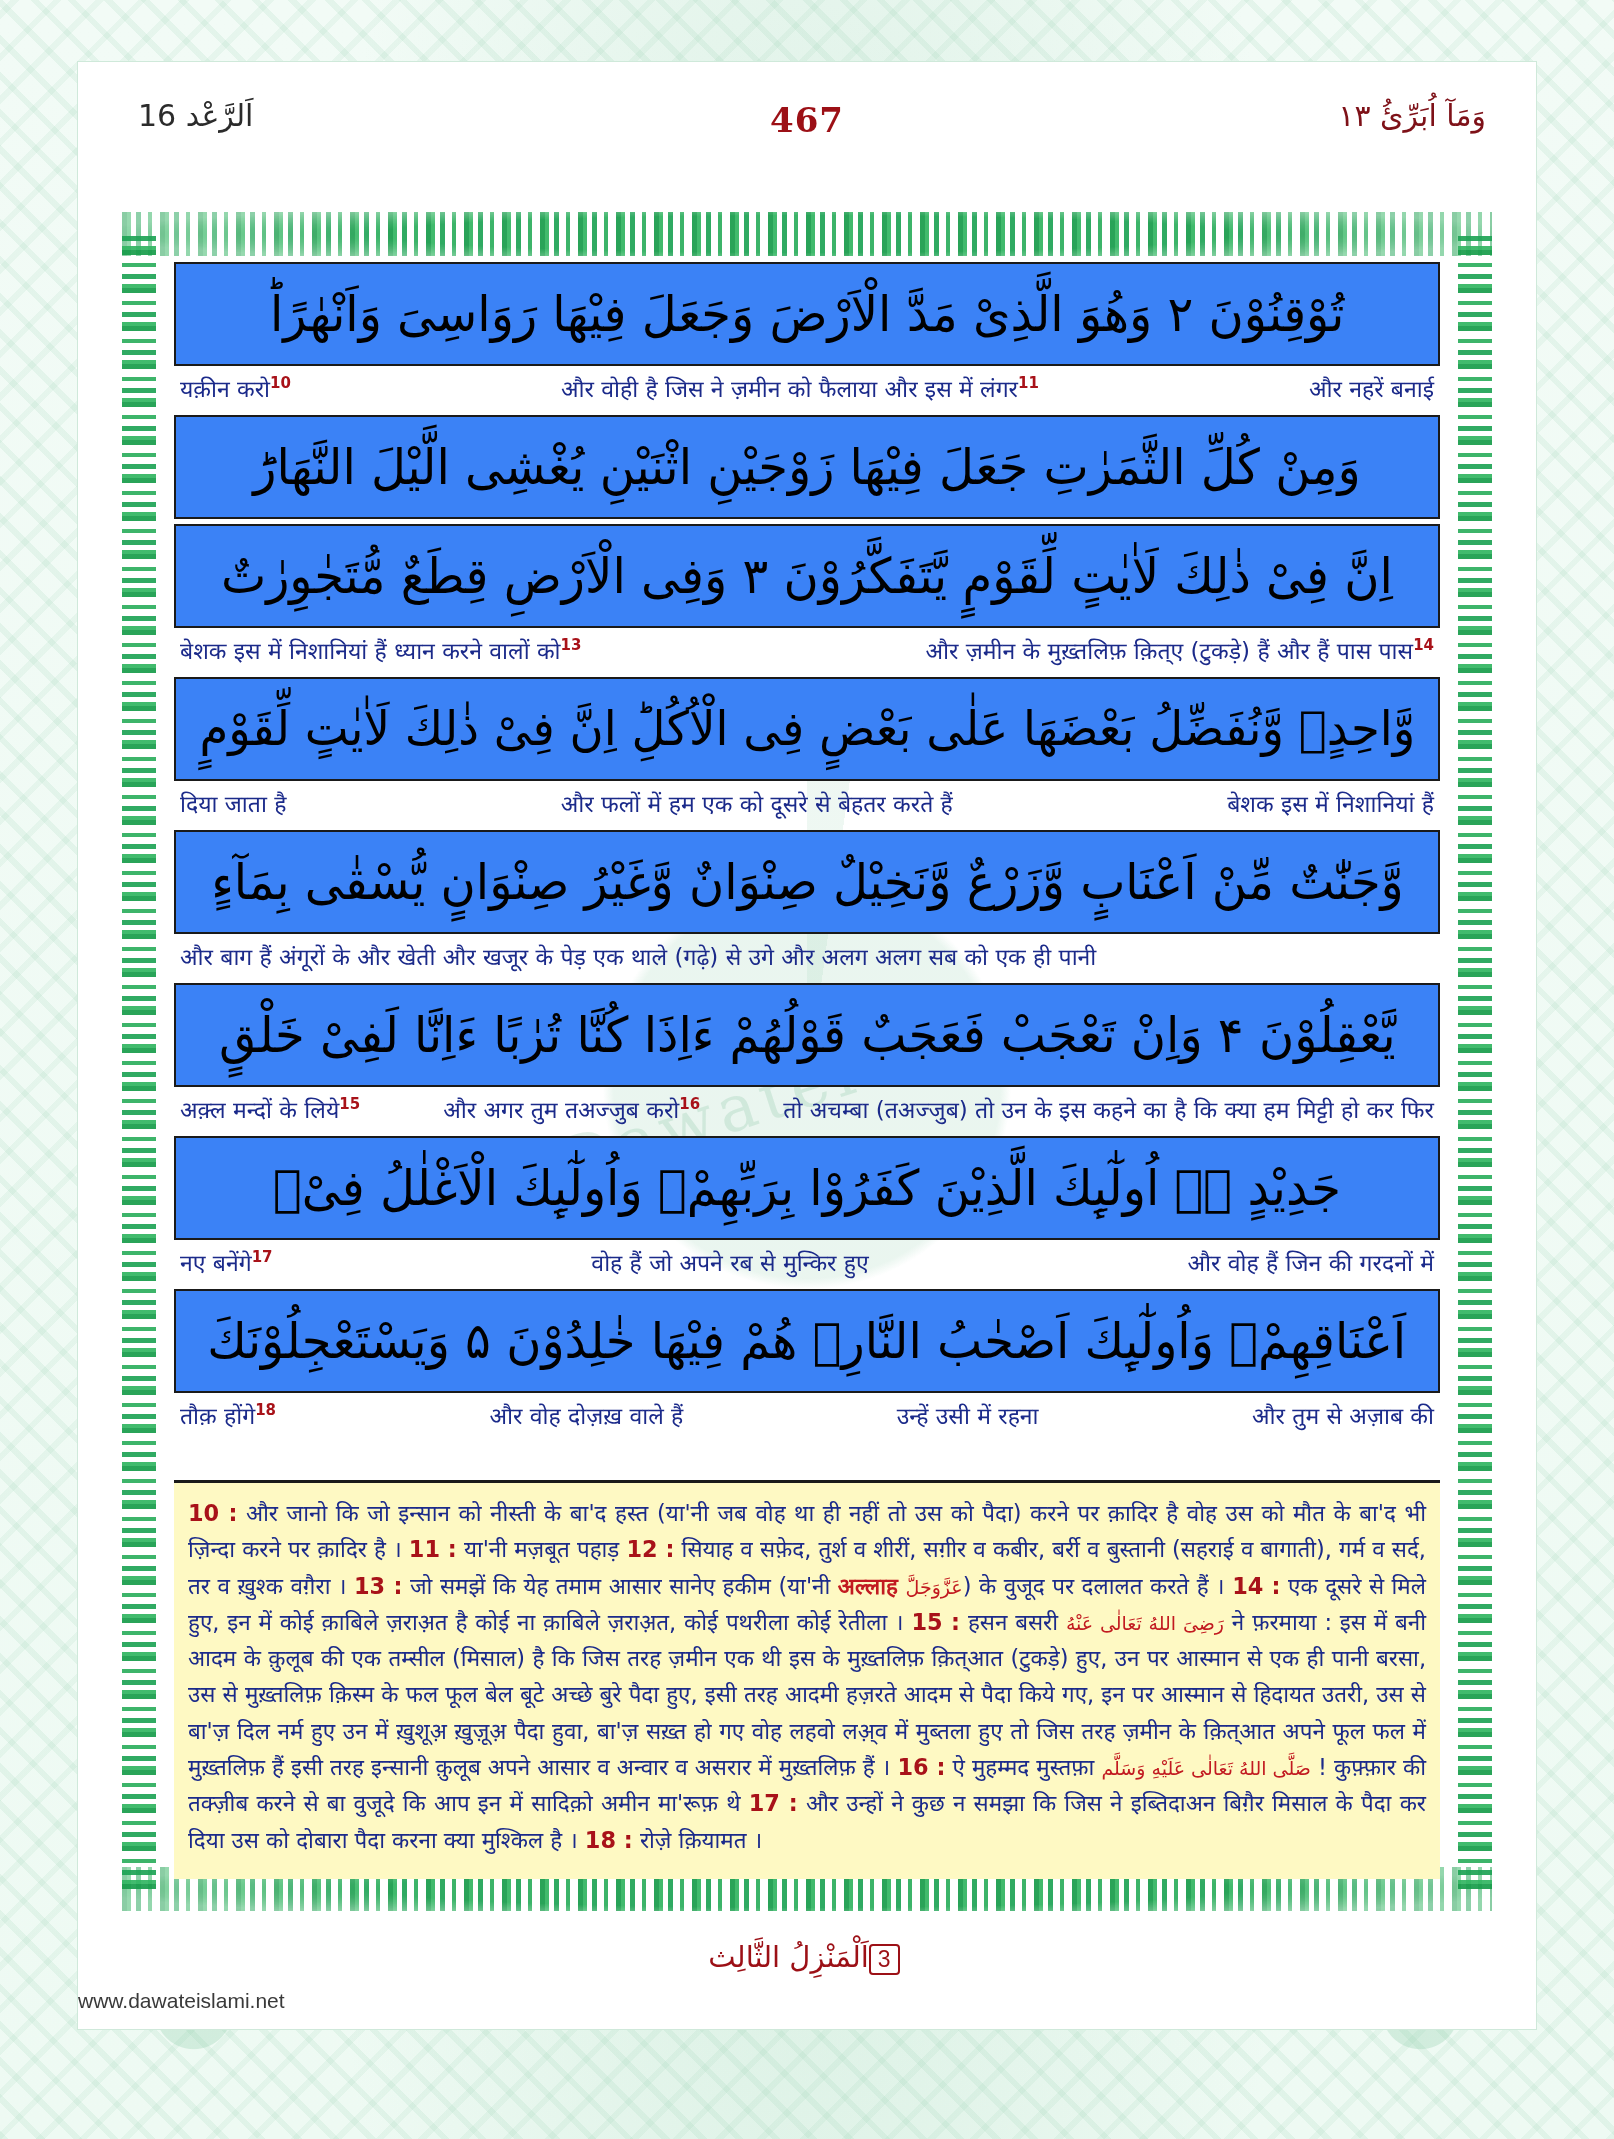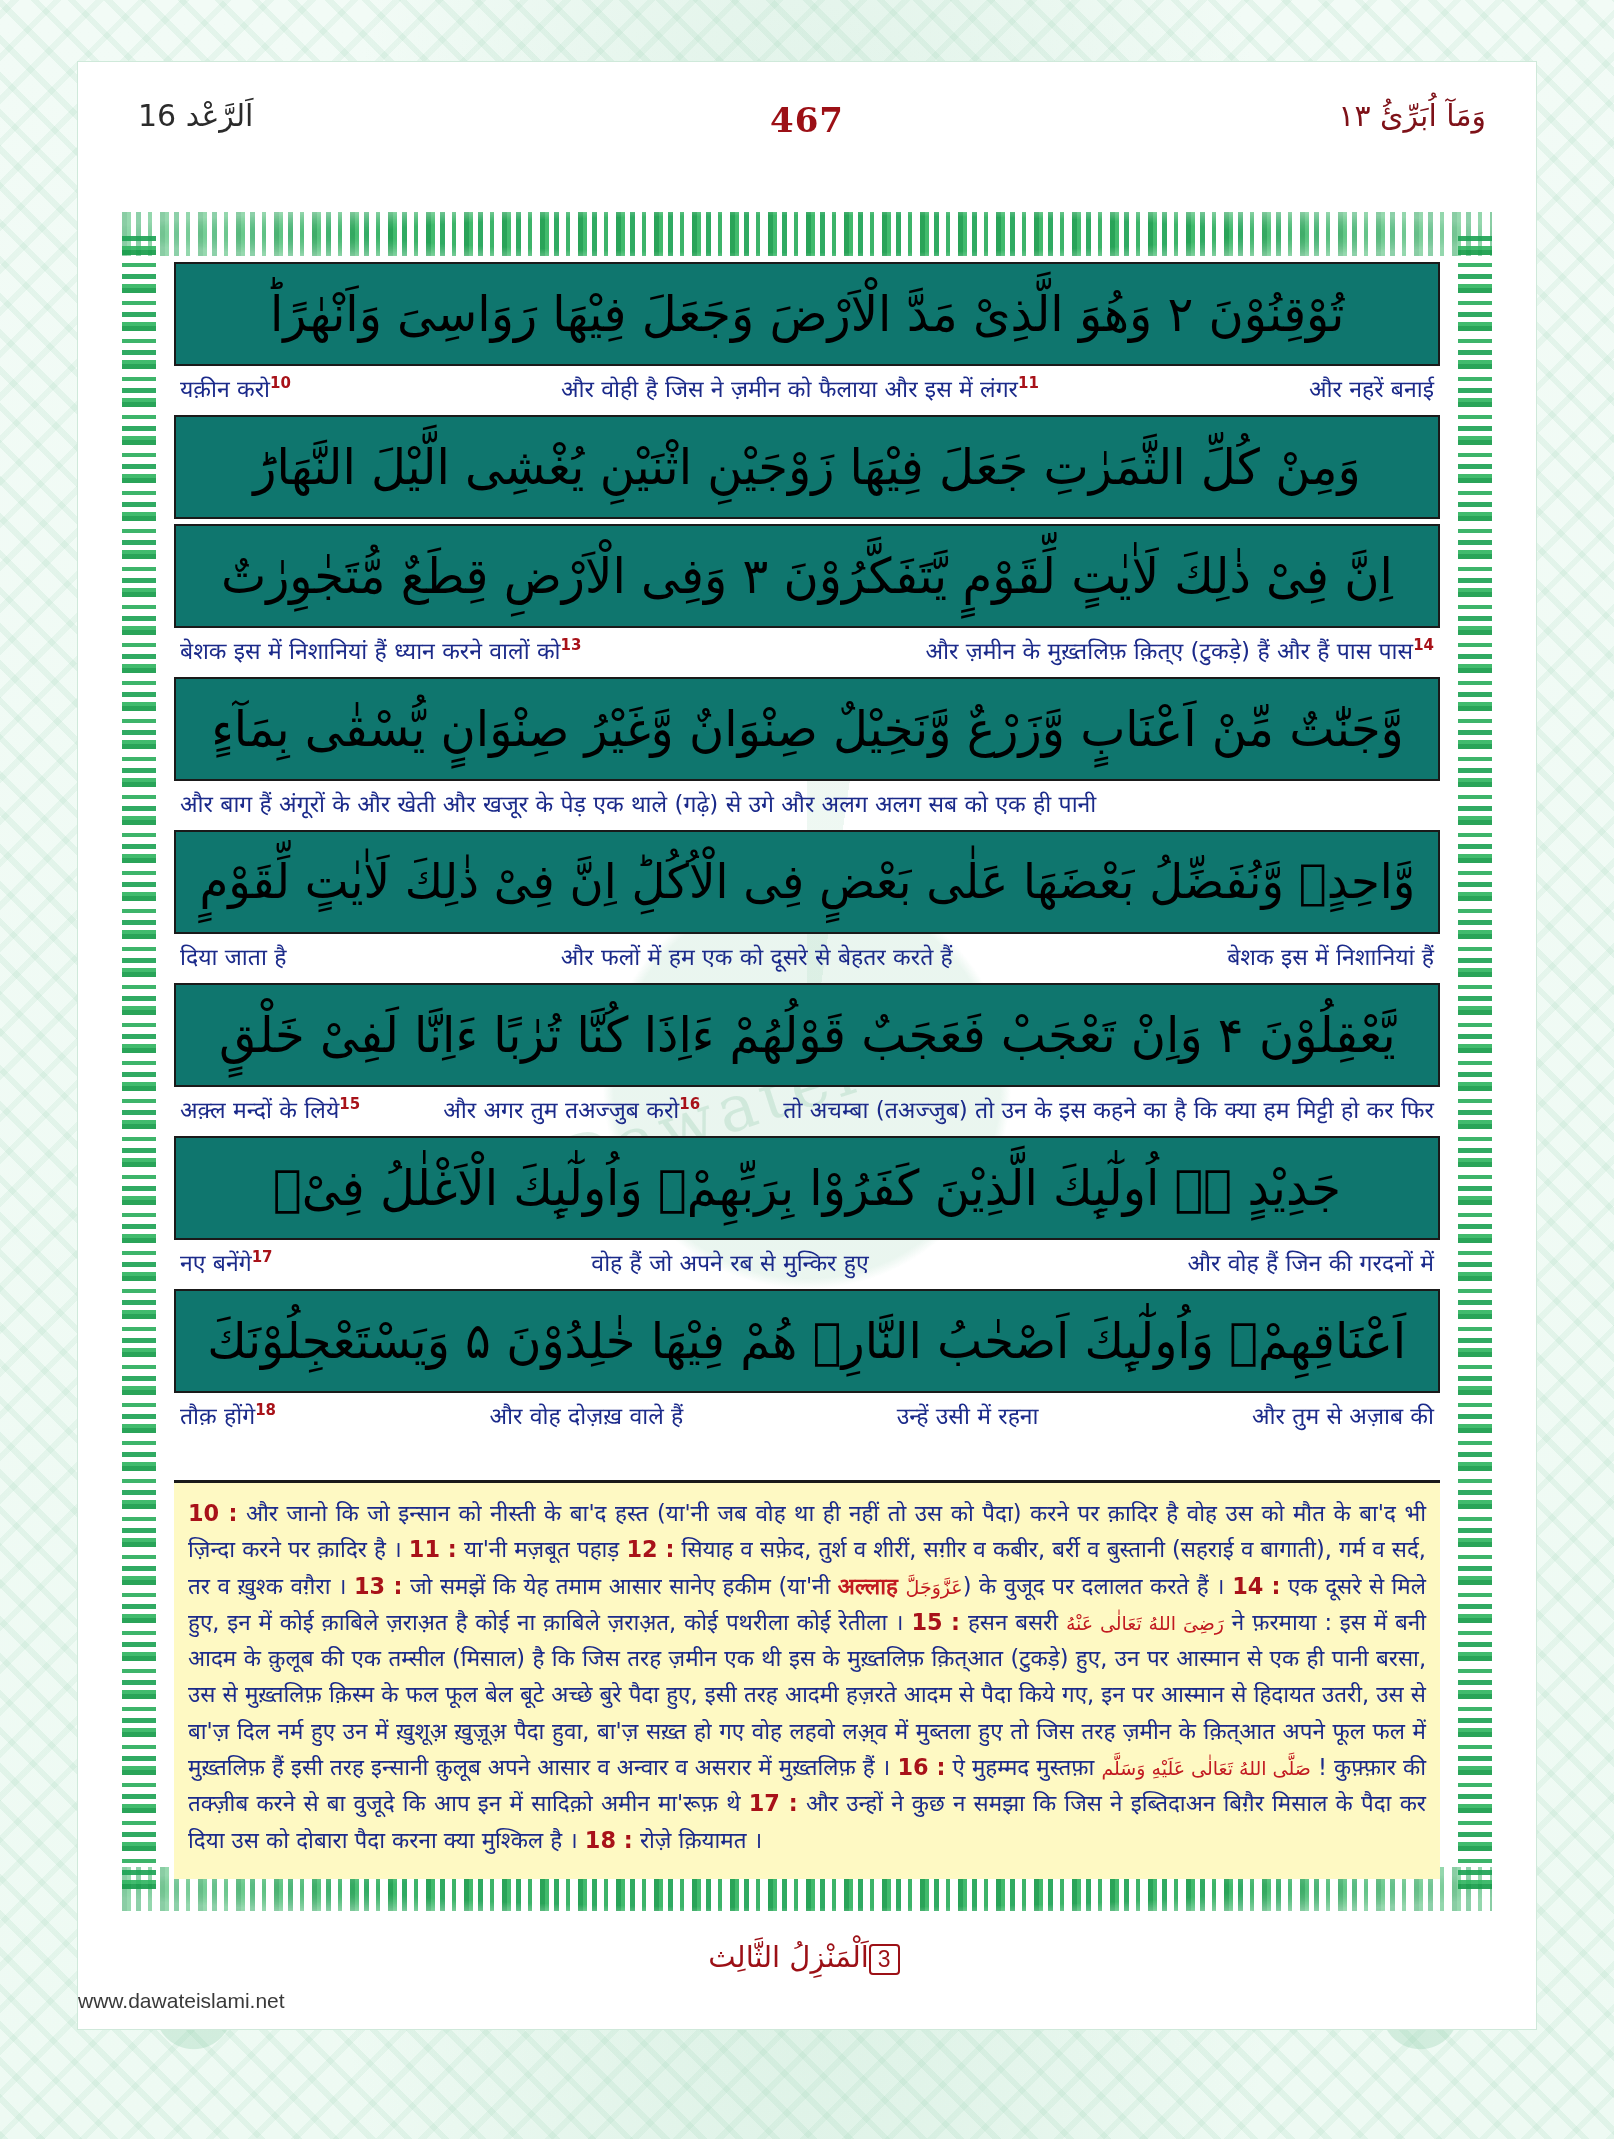--- a/index.html
+++ b/index.html
@@ -116,21 +116,21 @@
   
   #verses {
     position:absolute;
     left:96px; right:96px; top:200px;
     z-index:4;
   }
   .ayah-group { margin-bottom:5px; }
 
   .arabic-line {
     border:2px solid #1a1a1a;
-    background:#0f766e;
+    background:#3b82f6;
     height:104px;
     display:flex; align-items:center; justify-content:center;
     direction:rtl;
     overflow:hidden;
     padding:0 8px;
   }
   .arabic-text {
     font-family:"DejaVu Sans", sans-serif;
     font-size:49px;
     line-height:1.0;
@@ -238,34 +238,34 @@
           <div class="arabic-line">
             <div class="arabic-text">اِنَّ فِیْ ذٰلِكَ لَاٰیٰتٍ لِّقَوْمٍ یَّتَفَكَّرُوْنَ ۳ وَفِی الْاَرْضِ قِطَعٌ مُّتَجٰوِرٰتٌ</div>
           </div>
           <div class="trans-line">
             <span class="t"><span>बेशक इस में निशानियां हैं ध्यान करने वालों को</span><sup>13</sup></span>
             <span class="t"><span>और ज़मीन के मुख़्तलिफ़ क़ित्ए (टुकड़े) हैं और हैं पास पास</span><sup>14</sup></span>
           </div>
         </div>
         <div class="ayah-group">
           <div class="arabic-line">
-            <div class="arabic-text">وَّجَنّٰتٌ مِّنْ اَعْنَابٍ وَّزَرْعٌ وَّنَخِیْلٌ صِنْوَانٌ وَّغَیْرُ صِنْوَانٍ یُّسْقٰى بِمَآءٍ</div>
-          </div>
-          <div class="trans-line">
-            <span class="t"><span>और बाग हैं अंगूरों के और खेती और खजूर के पेड़ एक थाले (गढ़े) से उगे और अलग अलग सब को एक ही पानी</span></span>
-          </div>
-        </div>
-        <div class="ayah-group">
-          <div class="arabic-line">
             <div class="arabic-text" style="font-size: 47.5px;">وَّاحِدٍۙ وَّنُفَضِّلُ بَعْضَهَا عَلٰى بَعْضٍ فِی الْاُكُلِؕ اِنَّ فِیْ ذٰلِكَ لَاٰیٰتٍ لِّقَوْمٍ</div>
           </div>
           <div class="trans-line">
             <span class="t"><span>दिया जाता है</span></span>
             <span class="t"><span>और फलों में हम एक को दूसरे से बेहतर करते हैं</span></span>
             <span class="t"><span>बेशक इस में निशानियां हैं</span></span>
+          </div>
+        </div>
+        <div class="ayah-group">
+          <div class="arabic-line">
+            <div class="arabic-text">وَّجَنّٰتٌ مِّنْ اَعْنَابٍ وَّزَرْعٌ وَّنَخِیْلٌ صِنْوَانٌ وَّغَیْرُ صِنْوَانٍ یُّسْقٰى بِمَآءٍ</div>
+          </div>
+          <div class="trans-line">
+            <span class="t"><span>और बाग हैं अंगूरों के और खेती और खजूर के पेड़ एक थाले (गढ़े) से उगे और अलग अलग सब को एक ही पानी</span></span>
           </div>
         </div>
         <div class="ayah-group">
           <div class="arabic-line">
             <div class="arabic-text">یَّعْقِلُوْنَ ۴ وَاِنْ تَعْجَبْ فَعَجَبٌ قَوْلُهُمْ ءَاِذَا كُنَّا تُرٰبًا ءَاِنَّا لَفِیْ خَلْقٍ</div>
           </div>
           <div class="trans-line">
             <span class="t"><span>अक़्ल मन्दों के लिये</span><sup>15</sup></span>
             <span class="t"><span>और अगर तुम तअज्जुब करो</span><sup>16</sup></span>
             <span class="t"><span>तो अचम्बा (तअज्जुब) तो उन के इस कहने का है कि क्या हम मिट्टी हो कर फिर</span></span>

